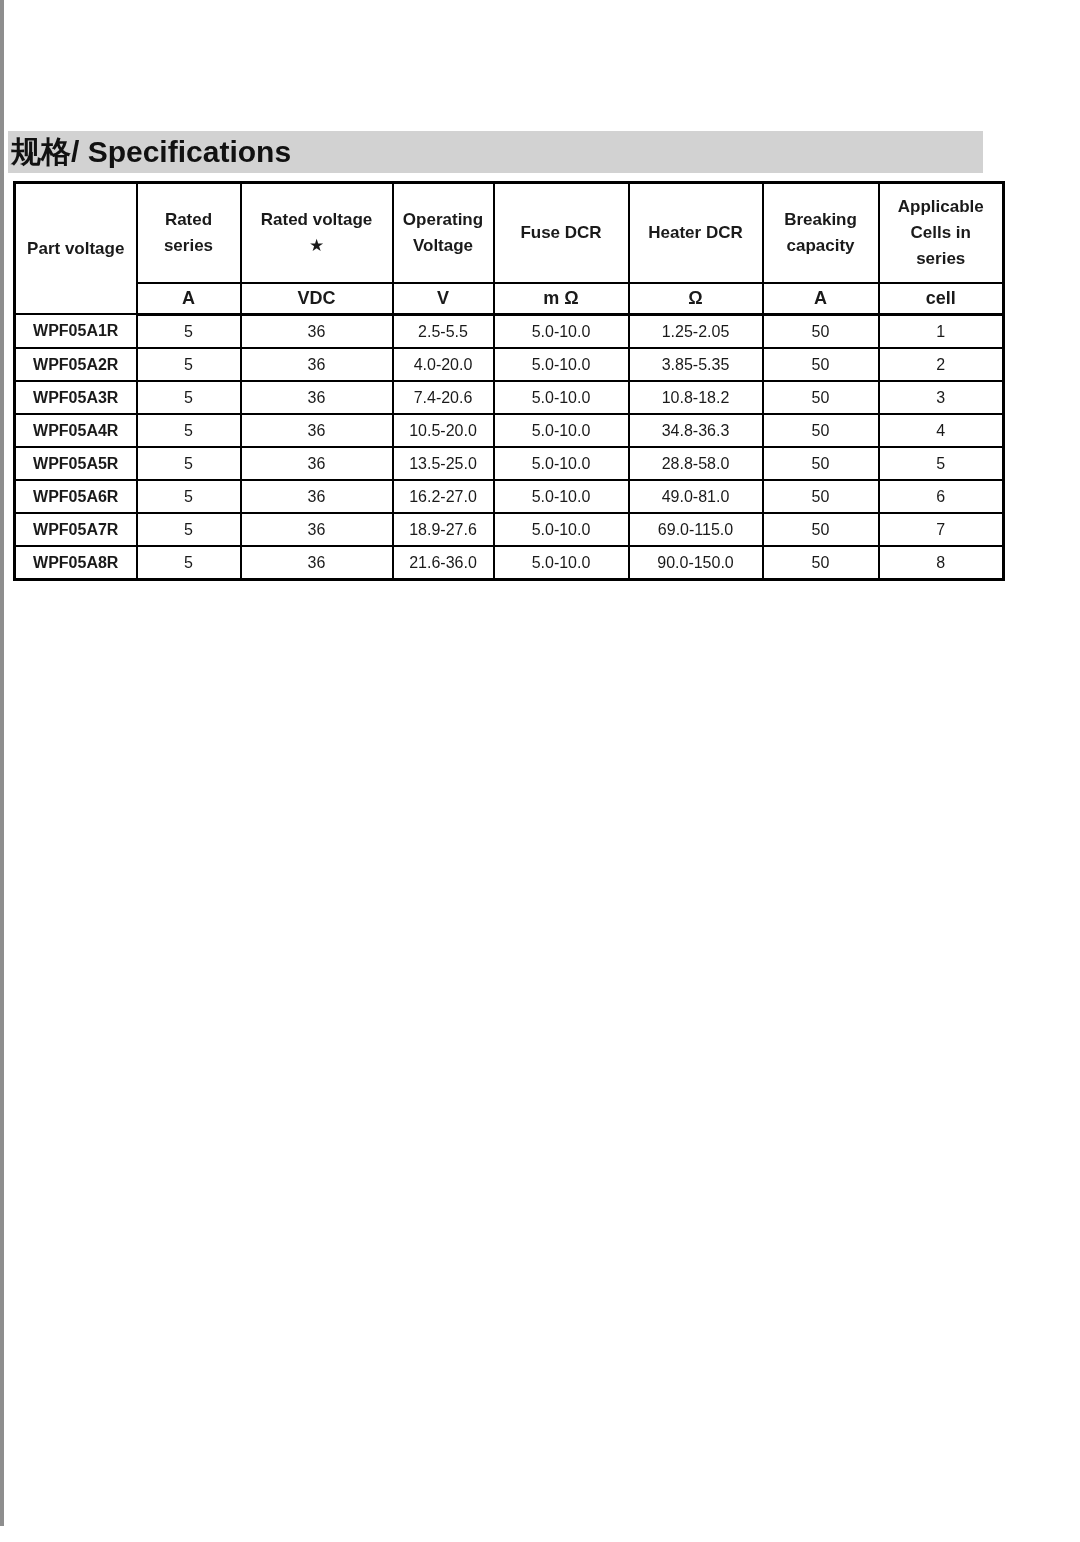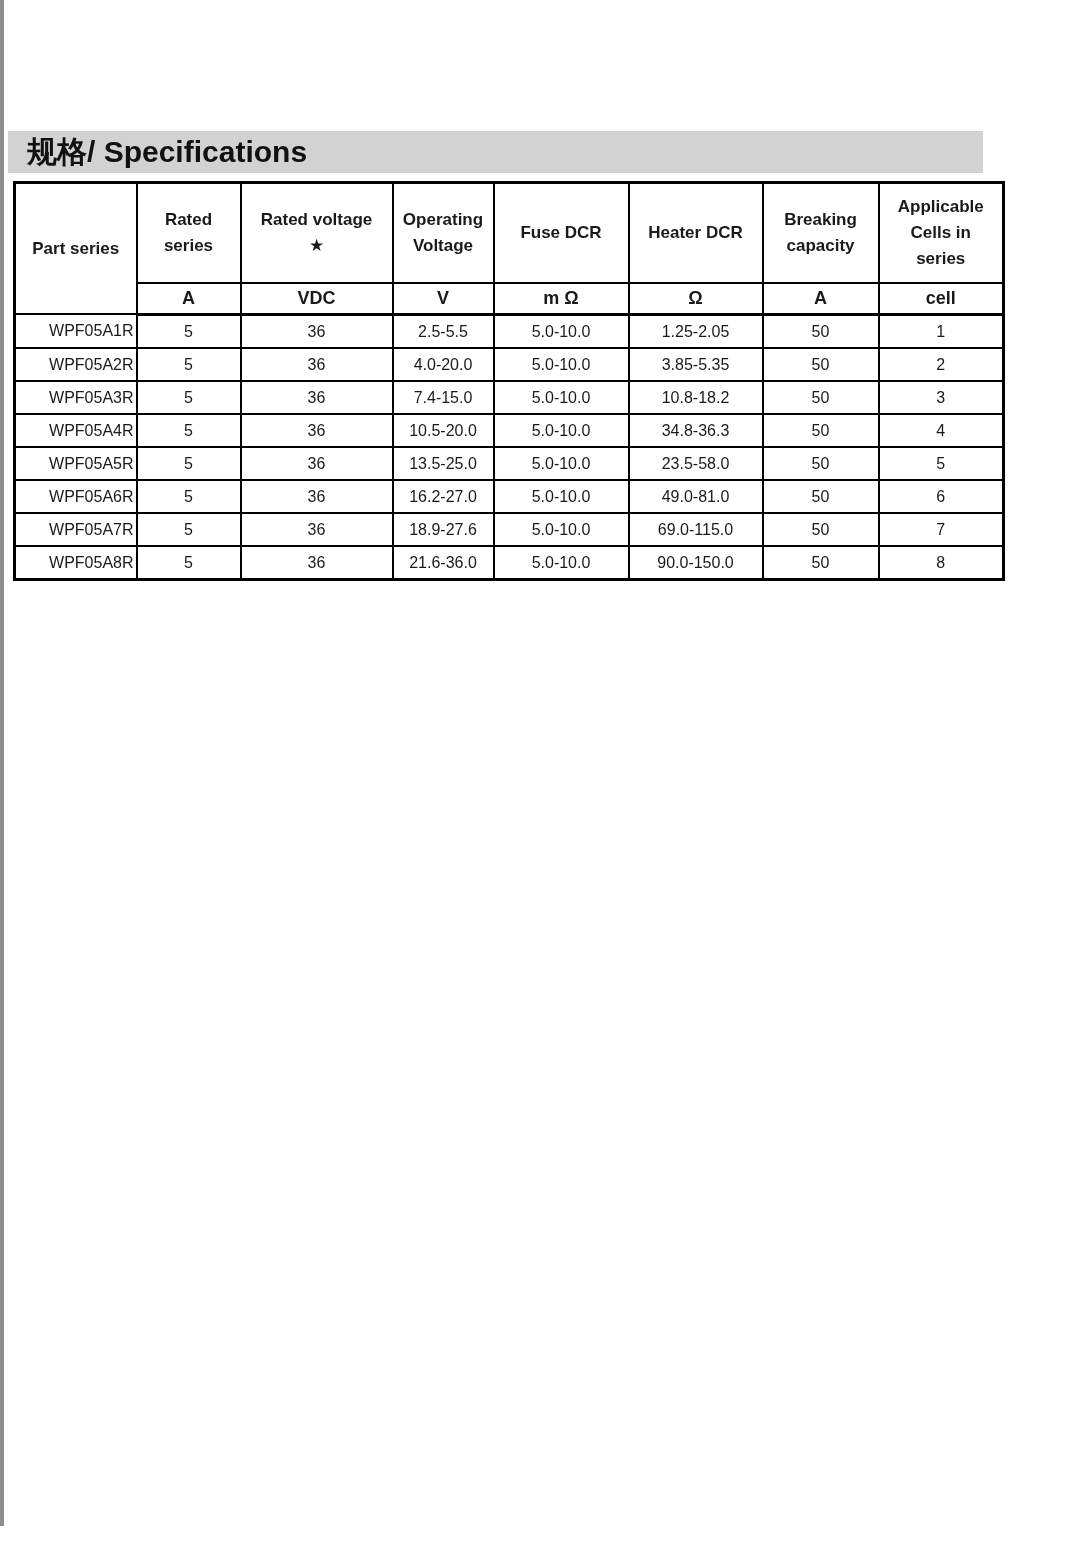--- a/index.html
+++ b/index.html
@@ -30,21 +30,21 @@
     width: 975px;
     height: 42px;
     background: #d2d2d2;
     display: flex;
     align-items: center;
   }
   .title-bar h1 {
     font-size: 30px;
     font-weight: bold;
     color: #111111;
-    padding-left: 19px;
+    padding-left: 3px;
     line-height: 42px;
     white-space: nowrap;
   }
   table.spec-table {
     position: absolute;
     left: 13px;
     top: 181px;
     width: 989px;
     border-collapse: collapse;
     table-layout: fixed;
@@ -75,22 +75,21 @@
     border-bottom: 3px solid #000000;
     line-height: 29px;
   }
   tbody tr { height: 31px; }
   tbody td {
     font-size: 16px;
     font-weight: normal;
     line-height: 31px;
   }
   tbody td.part {
-    font-weight: normal;
-    text-align: right;
+    font-weight: bold;
   }
 </style>
 </head>
 <body>
 
 <div class="page">
 
   <div class="edge-strip"></div>
 
   <div class="title-bar">
@@ -103,21 +102,21 @@
       <col style="width:104px">
       <col style="width:152px">
       <col style="width:101px">
       <col style="width:135px">
       <col style="width:134px">
       <col style="width:116px">
       <col style="width:125px">
     </colgroup>
     <thead>
       <tr class="header-main">
-        <th rowspan="2" class="part-header">Part series</th>
+        <th rowspan="2" class="part-header">Part voltage</th>
         <th>Rated
 series</th>
         <th>Rated voltage
 ★</th>
         <th>Operating
 Voltage</th>
         <th>Fuse DCR</th>
         <th>Heater DCR</th>
         <th>Breaking
 capacity</th>
@@ -153,21 +152,21 @@
           <td>4.0-20.0</td>
           <td>5.0-10.0</td>
           <td>3.85-5.35</td>
           <td>50</td>
           <td>2</td>
         </tr>
         <tr>
           <td class="part">WPF05A3R</td>
           <td>5</td>
           <td>36</td>
-          <td>7.4-15.0</td>
+          <td>7.4-20.6</td>
           <td>5.0-10.0</td>
           <td>10.8-18.2</td>
           <td>50</td>
           <td>3</td>
         </tr>
         <tr>
           <td class="part">WPF05A4R</td>
           <td>5</td>
           <td>36</td>
           <td>10.5-20.0</td>
@@ -175,21 +174,21 @@
           <td>34.8-36.3</td>
           <td>50</td>
           <td>4</td>
         </tr>
         <tr>
           <td class="part">WPF05A5R</td>
           <td>5</td>
           <td>36</td>
           <td>13.5-25.0</td>
           <td>5.0-10.0</td>
-          <td>23.5-58.0</td>
+          <td>28.8-58.0</td>
           <td>50</td>
           <td>5</td>
         </tr>
         <tr>
           <td class="part">WPF05A6R</td>
           <td>5</td>
           <td>36</td>
           <td>16.2-27.0</td>
           <td>5.0-10.0</td>
           <td>49.0-81.0</td>

